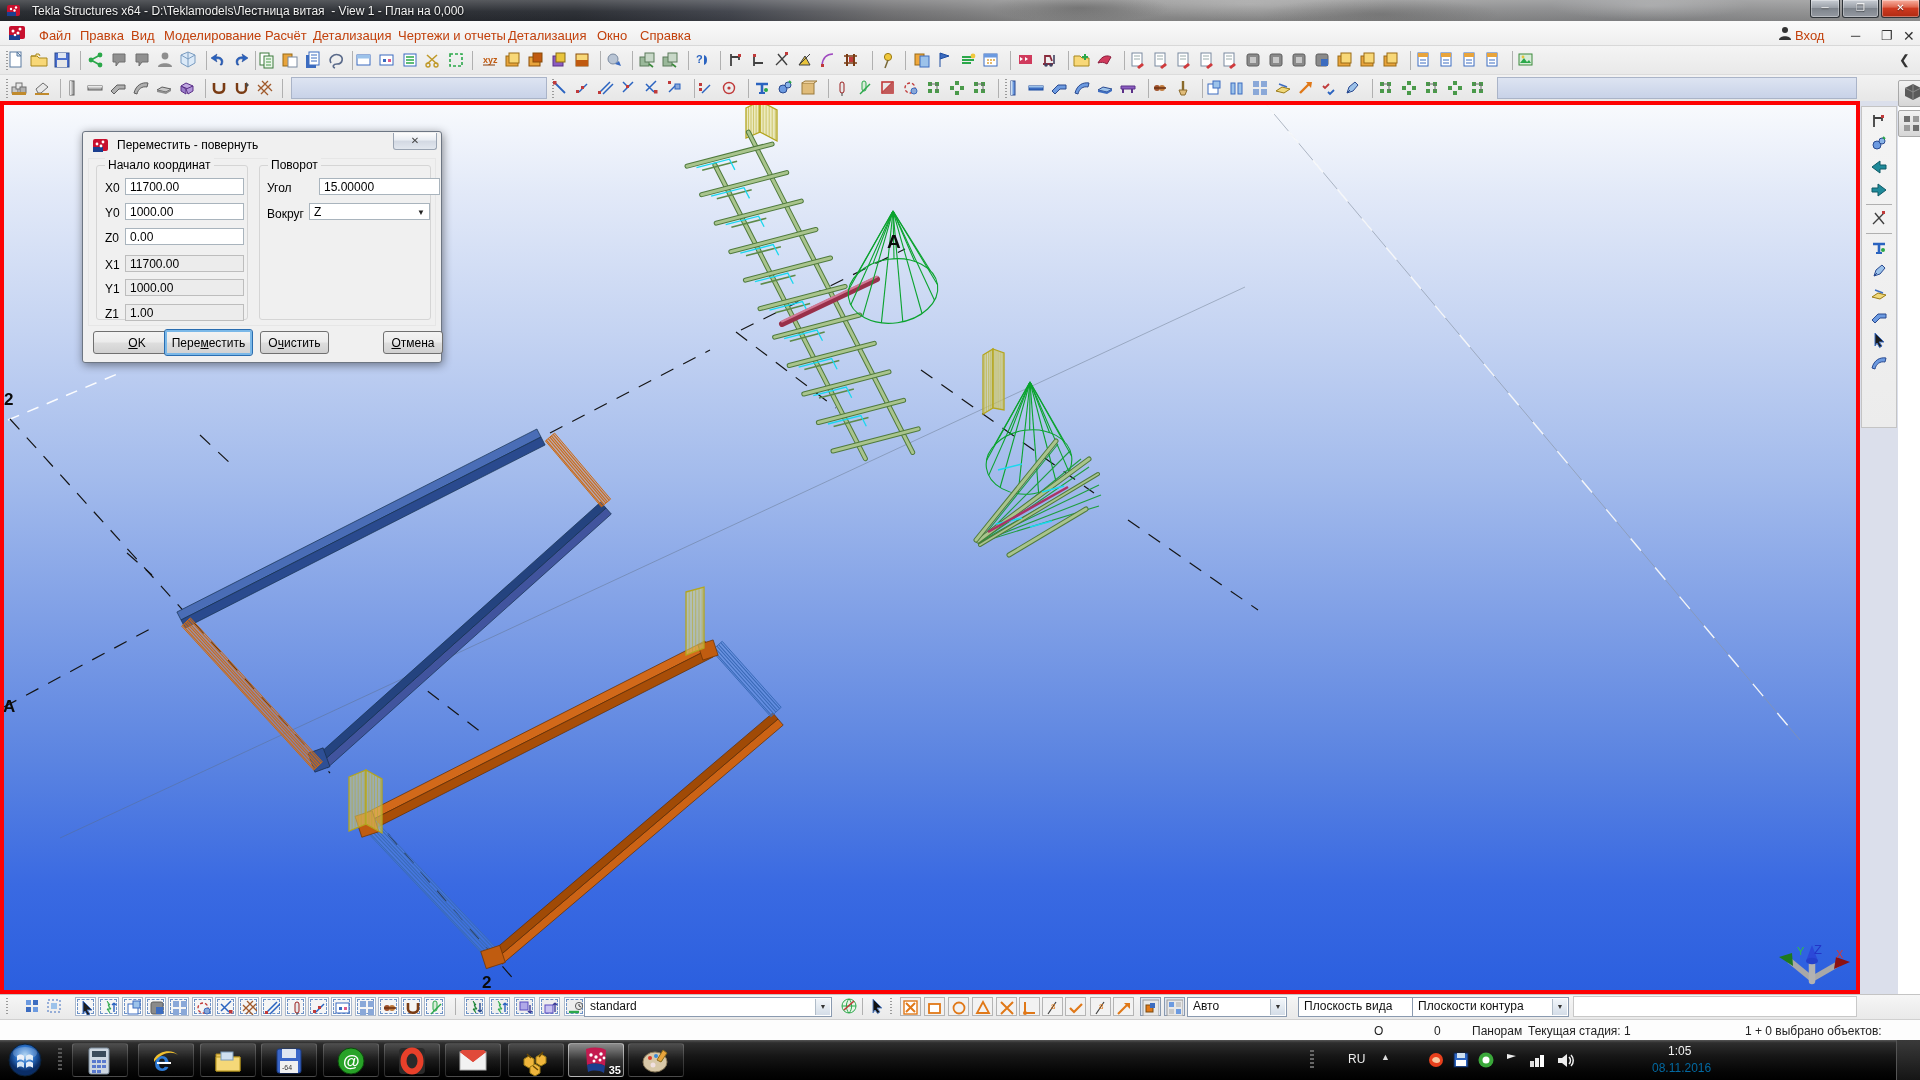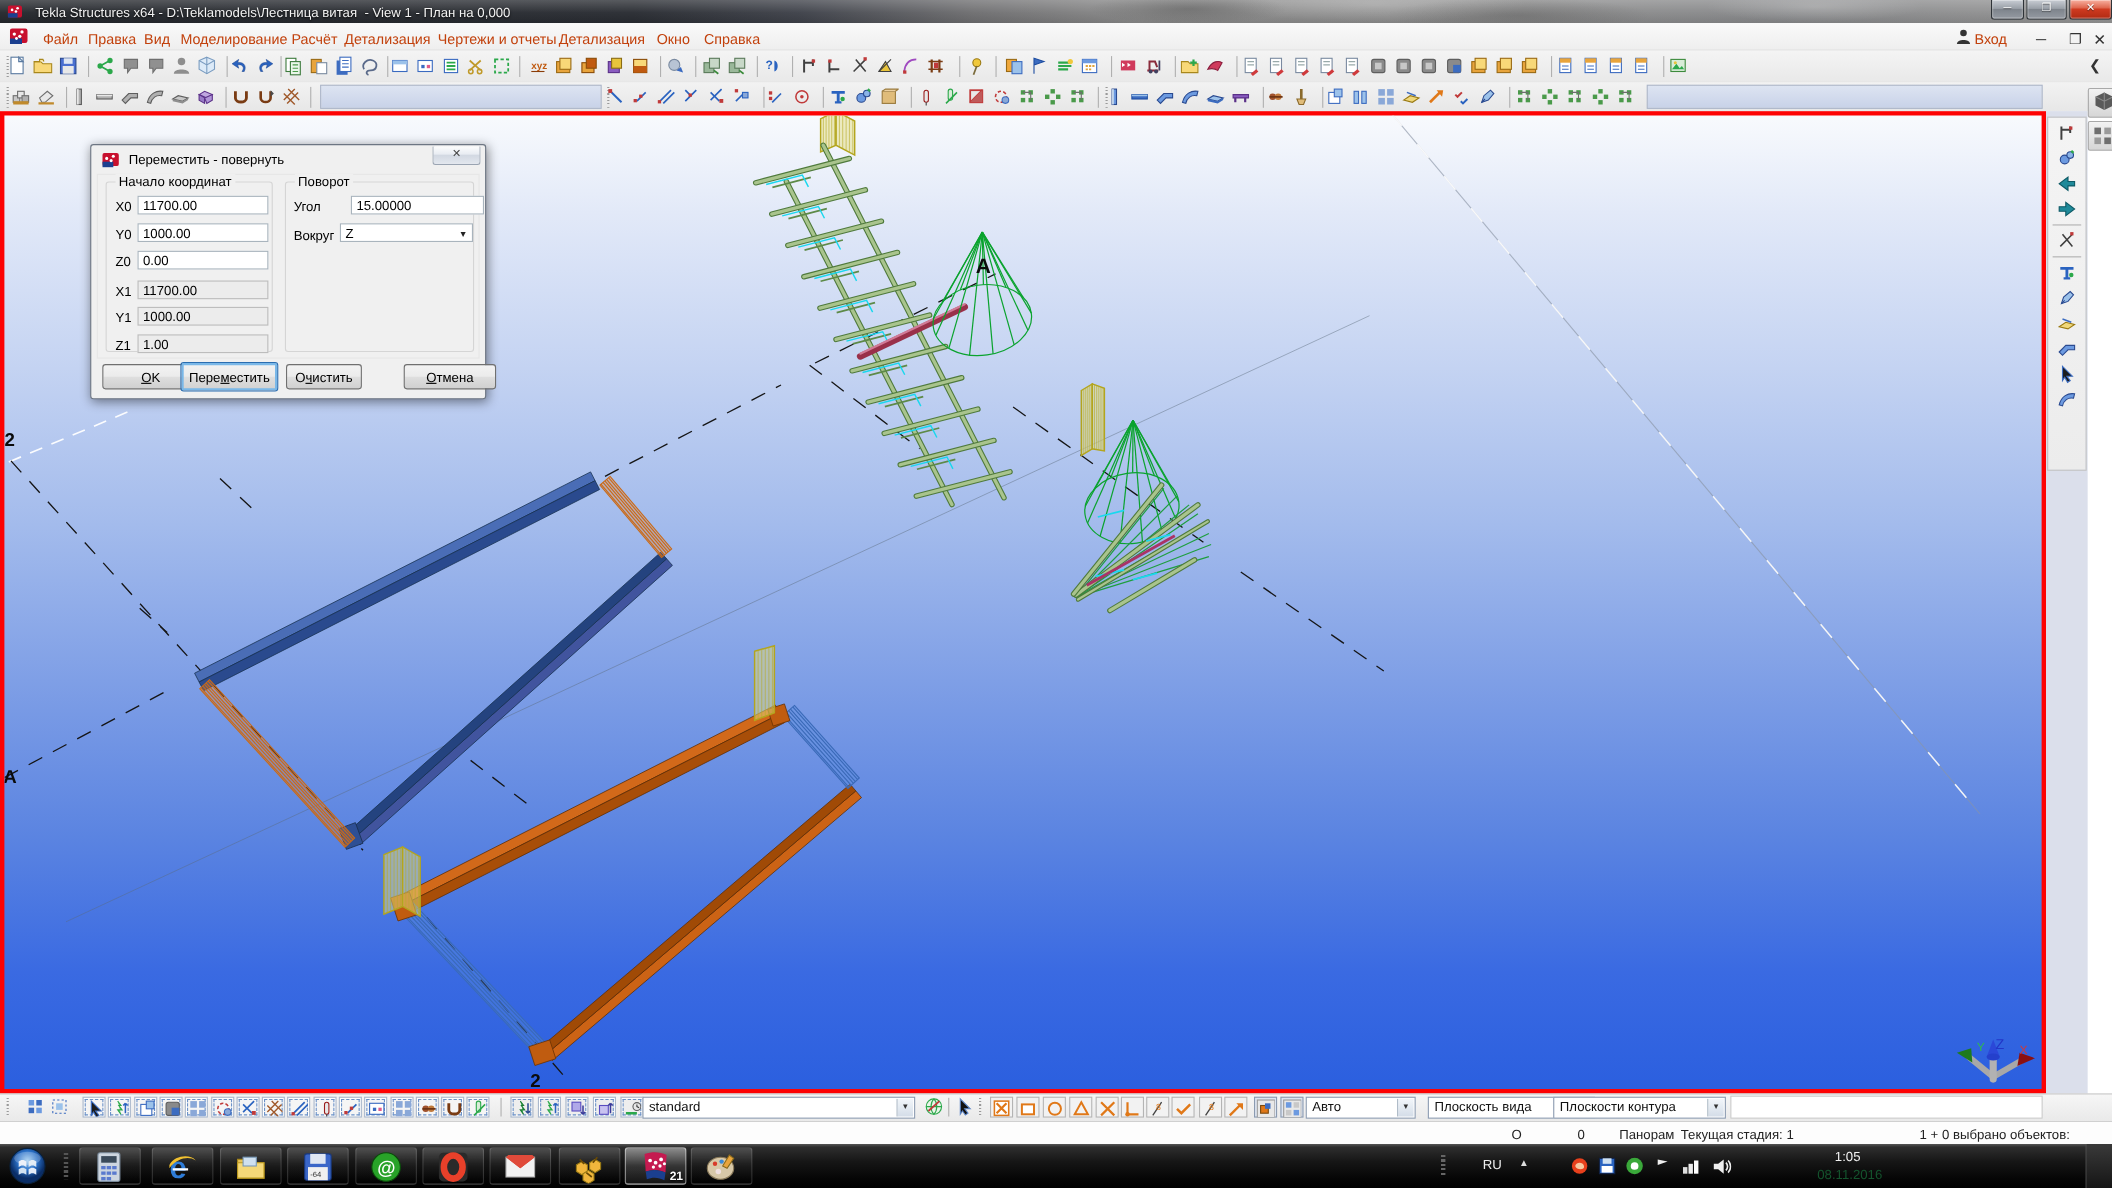--- a/index.html
+++ b/index.html
@@ -1134,21 +1134,21 @@
       <path d="M6 19c6-2 12-2 18 1l-1 7c-5-3-11-3-16-1z" fill="#1b3f8f"></path>
       <g fill="#fff">
         <circle cx="10" cy="9" r="1.7"></circle>
         <circle cx="15" cy="11" r="1.7"></circle>
         <circle cx="20" cy="8" r="1.7"></circle>
         <circle cx="13" cy="15" r="1.5"></circle>
         <circle cx="19" cy="14" r="1.5"></circle>
         <circle cx="23" cy="12" r="1.4"></circle>
       </g>
     </svg>
-    <span style="position:absolute;right:2px;bottom:0px;color:#fff;font-size:11px;font-weight:bold;text-shadow:0 1px 2px #000">21</span>
+    <span style="position:absolute;right:2px;bottom:0px;color:#fff;font-size:11px;font-weight:bold;text-shadow:0 1px 2px #000">35</span>
   </div>
 <div class="tkbtn" style="left:628px">
     <svg style="position:absolute;left:12px;top:2px" width="30" height="30">
       <ellipse cx="14" cy="16" rx="12" ry="10" fill="#d8c8a8" stroke="#8a7a5a"></ellipse>
       <circle cx="9" cy="12" r="2" fill="#d83a2a"></circle>
       <circle cx="15" cy="10" r="2" fill="#3a8ad8"></circle>
       <circle cx="20" cy="13" r="2" fill="#3aa83a"></circle>
       <circle cx="12" cy="19" r="2.5" fill="#f0e0e0"></circle>
       <path d="M22 4l4 3-6 9-4-2z" fill="#e8a43c" stroke="#8a6a1c"></path>
     </svg>
@@ -1175,21 +1175,21 @@
 <svg class="z3" style="left:1529px;top:1052px" width="18" height="17">
     <rect x="1" y="9" width="4" height="6" fill="#ddd"></rect>
     <rect x="6" y="6" width="4" height="9" fill="#eee"></rect>
     <rect x="11" y="3" width="4" height="12" fill="#fff"></rect>
   </svg>
 <svg class="z3" style="left:1556px;top:1052px" width="18" height="17">
     <path d="M2 6v5h4l5 4V2L6 6z" fill="#eee"></path>
     <path d="M13 5c2 2 2 5 0 7M15 3c3 3 3 8 0 11" stroke="#eee" fill="none" stroke-width="1.5"></path>
   </svg>
 <span class="z3" style="left:1668px;top:1044px;color:#f2f2f2;font-size:12px">1:05</span>
-<span class="z3" style="left:1652px;top:1061px;color:#14532d;font-size:12px">08.11.2016</span>
+<span class="z3" style="left:1652px;top:1061px;color:#0369a1;font-size:12px">08.11.2016</span>
 <div class="z3" style="left:1896px;top:1040px;width:1px;height:40px;background:#555"></div>
 <div class="z3" style="left:1897px;top:1040px;width:23px;height:40px;background:linear-gradient(180deg,#3a3a3a,#151515)"></div>
 
 <div id="dlg">
   <svg style="position:absolute;left:10px;top:6px" width="17" height="16">
       <rect x="0" y="1" width="15" height="12" rx="2" fill="#c8102e"></rect>
       <rect x="0" y="9" width="10" height="5" fill="#1b3f8f"></rect>
       <circle cx="4" cy="6" r="1.4" fill="#fff"></circle>
       <circle cx="8" cy="8" r="1.4" fill="#fff"></circle>
       <circle cx="10" cy="4" r="1.4" fill="#fff"></circle>
@@ -1218,14 +1218,14 @@
       <b>Поворот</b>
     </div>
   <span class="lbl" style="left:184px;top:49px">Угол</span>
     <div class="fld" style="left:236px;top:46px;width:121px">15.00000</div>
   <span class="lbl" style="left:184px;top:75px">Вокруг</span>
     <div class="fld" style="left:226px;top:71px;width:121px">Z<span style="position:absolute;right:4px;top:4px;font-size:8px;color:#222">▼</span></div>
 
   <div class="dbtn" style="left:10px;top:199px;width:88px"><u>O</u>K</div>
   <div class="dbtn" style="left:81px;top:197px;width:89px;height:27px;border-color:#2a6db0;box-shadow:inset 0 0 0 2px #7ab8e8;padding-top:6px">Пере<u>м</u>естить</div>
   <div class="dbtn" style="left:177px;top:199px;width:69px">О<u>ч</u>истить</div>
-  <div class="dbtn" style="left:284px;top:199px;width:84px"><u>О</u>тмена</div>
+  <div class="dbtn" style="left:300px;top:199px;width:60px"><u>О</u>тмена</div>
 </div>
 
 </body></html>

